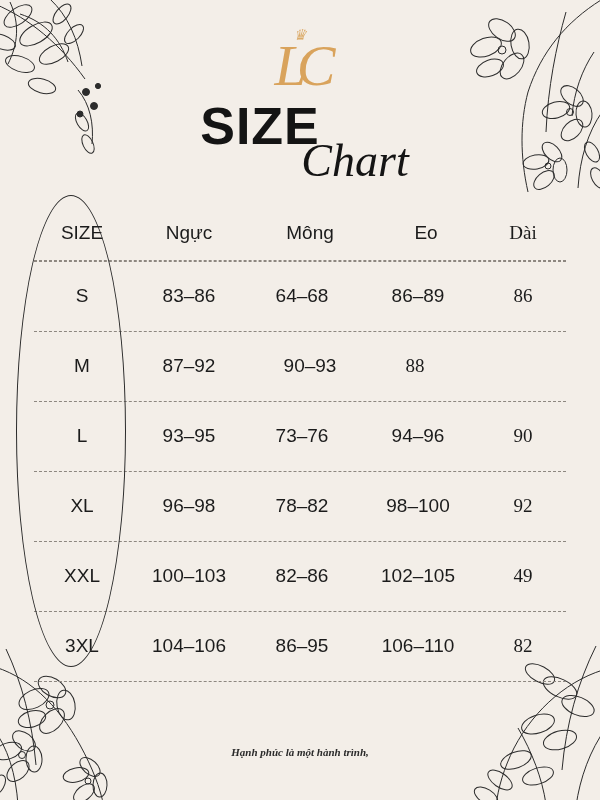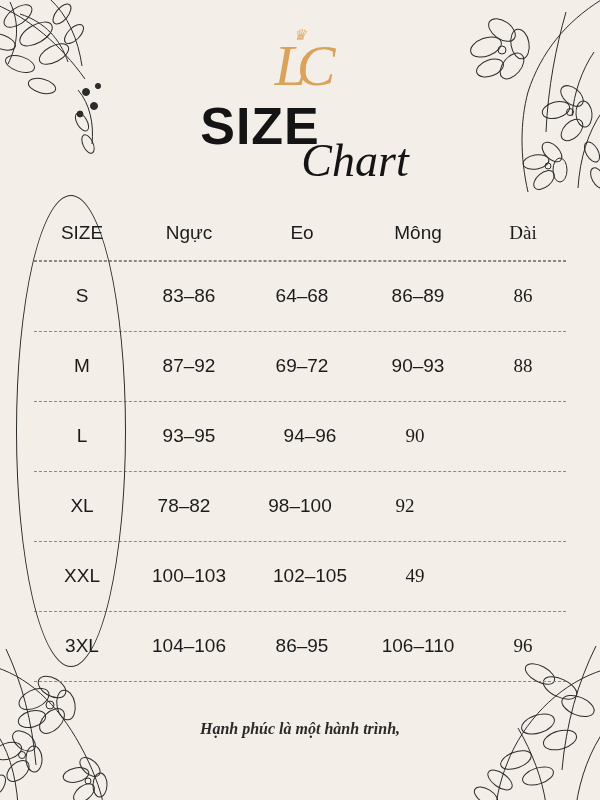--- a/index.html
+++ b/index.html
@@ -134,28 +134,28 @@
     width: 108px;
     height: 470px;
     border: 1.3px solid #2b2b2b;
     border-radius: 50%;
     pointer-events: none;
   }
 
   
   .footer {
     position: absolute;
-    bottom: 58px;
+    bottom: 39px;
     left: 0;
     right: 0;
     text-align: center;
     font-family: "Liberation Serif", serif;
     font-style: italic;
     font-weight: bold;
-    font-size: 16px;
+    font-size: 11px;
     color: #2a2a2a;
     line-height: 1.55;
   }
 </style>
 </head>
 <body>
 
 <div class="page">
 
   <div class="floral fl-tl">
@@ -273,68 +273,70 @@
 
   <div class="title-wrap">
     <span class="title-size">SIZE</span>
     <span class="title-chart">Chart</span>
   </div>
 
   <div class="table">
     <div class="row header">
       <div class="cell c-size">SIZE</div>
       <div class="cell c-1">Ngực</div>
+      <div class="cell c-3">Mông</div>
       <div class="cell c-2">Eo</div>
-      <div class="cell c-3">Mông</div>
       <div class="cell c-4">Dài</div>
     </div>
 
     <div class="row">
       <div class="cell c-size">S</div>
       <div class="cell c-1">83–86</div>
       <div class="cell c-2">64–68</div>
       <div class="cell c-3">86–89</div>
       <div class="cell c-4">86</div>
     </div>
 
     <div class="row">
       <div class="cell c-size">M</div>
       <div class="cell c-1">87–92</div>
-      <div class="cell c-2">69–72</div>
       <div class="cell c-3">90–93</div>
       <div class="cell c-4">88</div>
     </div>
 
     <div class="row">
       <div class="cell c-size">L</div>
       <div class="cell c-1">93–95</div>
+      <div class="cell c-2">73–76</div>
       <div class="cell c-3">94–96</div>
       <div class="cell c-4">90</div>
     </div>
 
     <div class="row">
       <div class="cell c-size">XL</div>
+      <div class="cell c-1">96–98</div>
       <div class="cell c-2">78–82</div>
       <div class="cell c-3">98–100</div>
       <div class="cell c-4">92</div>
     </div>
 
     <div class="row">
       <div class="cell c-size">XXL</div>
       <div class="cell c-1">100–103</div>
+      <div class="cell c-2">82–86</div>
       <div class="cell c-3">102–105</div>
       <div class="cell c-4">49</div>
     </div>
 
     <div class="row last">
       <div class="cell c-size">3XL</div>
       <div class="cell c-1">104–106</div>
       <div class="cell c-2">86–95</div>
       <div class="cell c-3">106–110</div>
-      <div class="cell c-4">96</div>
+      <div class="cell c-4">82</div>
     </div>
   </div>
 
   <div class="ellipse"></div>
 
   <div class="footer">
     <div>Hạnh phúc là một hành trình,</div>
   </div>
 
 </div>

